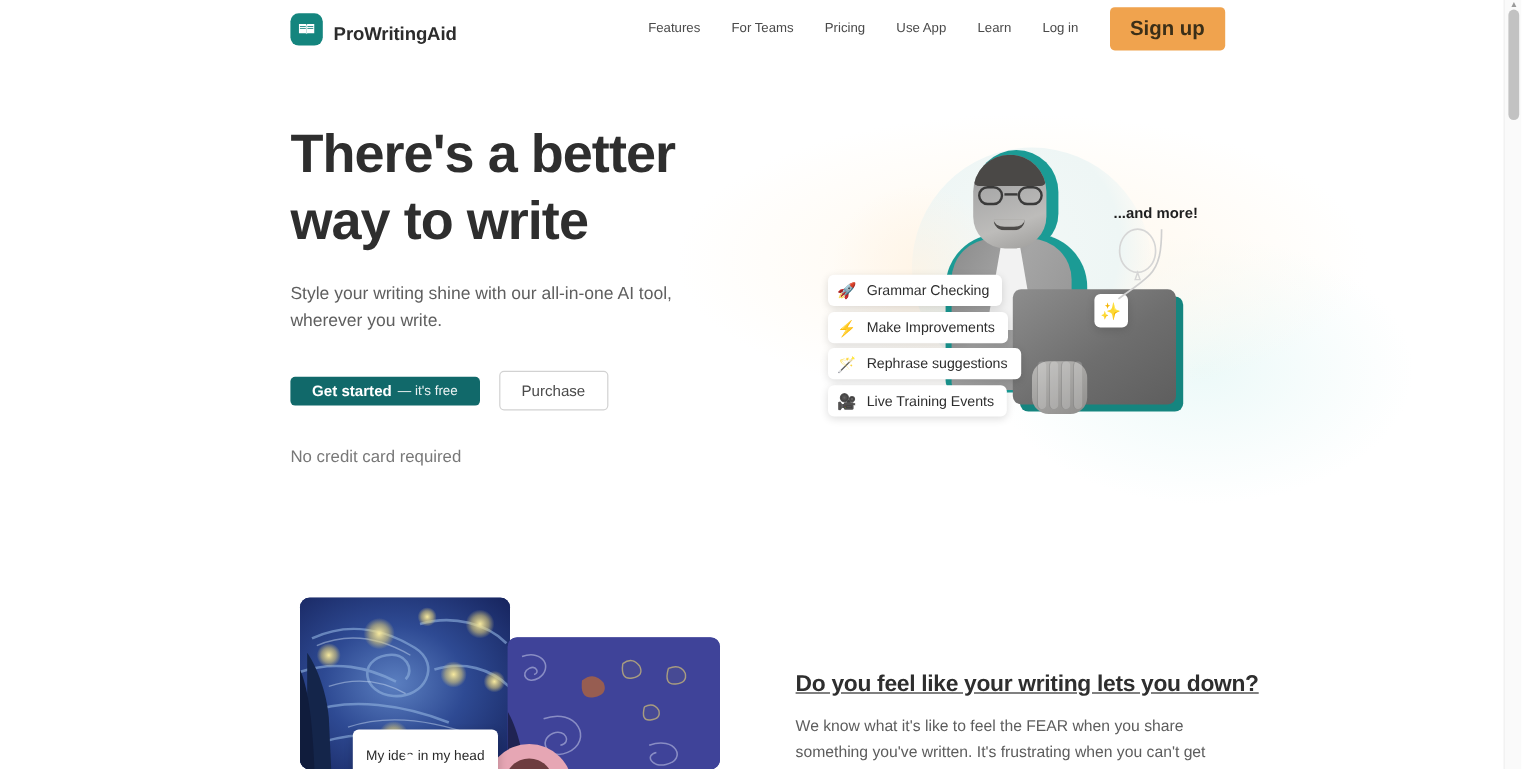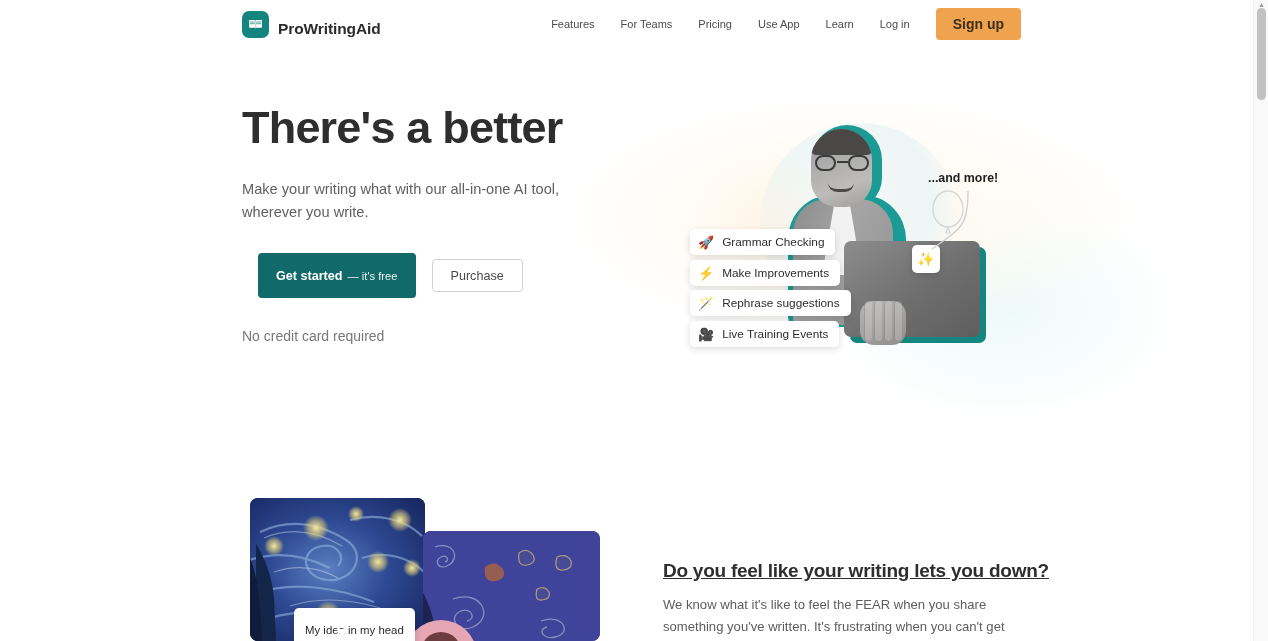--- a/index.html
+++ b/index.html
@@ -90,21 +90,21 @@
     font-size: 11px;
     color: #4a4a4a;
     padding: 6px 13px;
     cursor: pointer;
     white-space: nowrap;
   }
   .signup-btn {
     margin-left: 13px;
     background: #f0a34e;
     color: #3b2f18;
-    font-size: 14px;
+    font-size: 17px;
     font-weight: bold;
     padding: 8px 17px;
     border-radius: 4px;
     border: none;
     cursor: pointer;
     font-family: "Liberation Sans", sans-serif;
   }
 
   
   .hero-bg {
@@ -141,29 +141,28 @@
     display: flex;
     align-items: center;
     gap: 16px;
   }
   .btn-primary {
     background: #11696a;
     color: #ffffff;
     border: none;
     border-radius: 4px;
     padding: 0 18px;
-    height: 45px;
+    height: 24px;
     font-size: 12.6px;
     font-weight: bold;
     cursor: pointer;
     display: flex;
     align-items: center;
     gap: 5px;
     font-family: "Liberation Sans", sans-serif;
-    margin-left: 16px;
   }
   .btn-primary .sub { font-weight: normal; font-size: 11.2px; opacity: 0.92; }
   .btn-secondary {
     background: #ffffff;
     color: #4a4a4a;
     border: 1px solid #d2d2d2;
     border-radius: 4px;
     padding: 0 18px;
     height: 33px;
     font-size: 12.6px;
@@ -459,23 +458,24 @@
       <span class="nav-link">Use App</span>
       <span class="nav-link">Learn</span>
       <span class="nav-link">Log in</span>
       <button class="signup-btn">Sign up</button>
     </nav>
   </div>
 
   <div class="hero-copy">
     <h1 class="hero-title">
       <span>There's a better</span><br>
+      <span>way to write</span>
     </h1>
 
-    <p class="hero-sub">Make your writing what with our all-in-one AI tool, wherever you write.</p>
+    <p class="hero-sub">Style your writing shine with our all-in-one AI tool, wherever you write.</p>
 
     <div class="hero-ctas">
       <button class="btn-primary">
         <span>Get started</span>
         <span class="sub">— it's free</span>
       </button>
       <button class="btn-secondary">Purchase</button>
     </div>
 
     <p class="hero-note">No credit card required</p>

